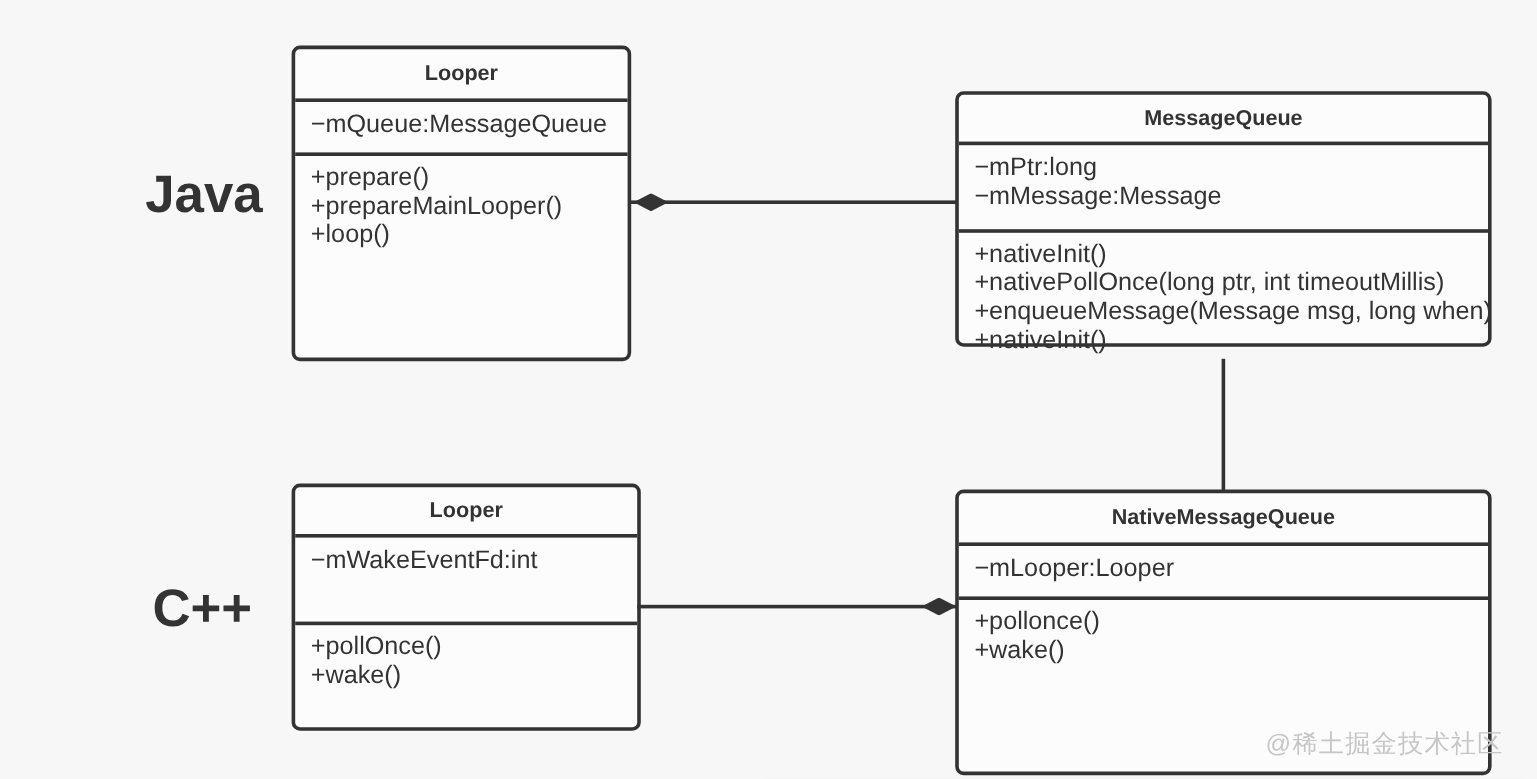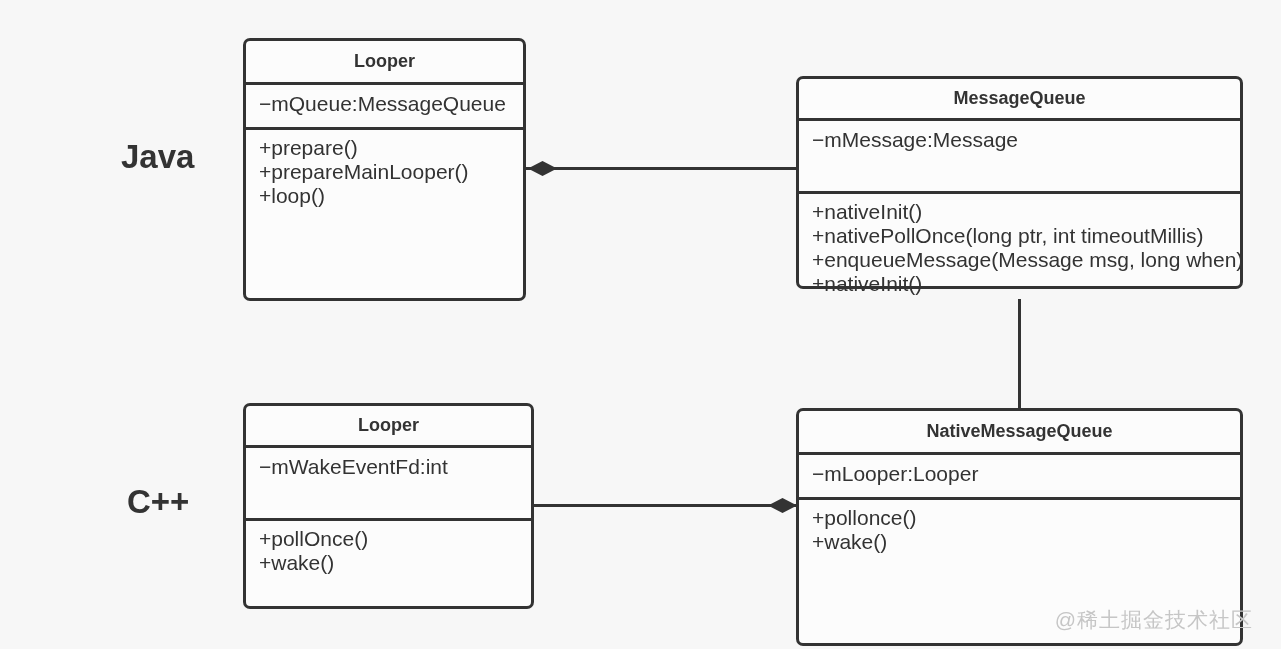--- a/index.html
+++ b/index.html
@@ -53,21 +53,21 @@
   #box-message-queue .uml-attrs { height: 73px; }
   #box-cpp-looper    { left: 243px; top: 403px; width: 291px; height: 206px; }
   #box-cpp-looper .uml-title    { height: 42px; }
   #box-cpp-looper .uml-attrs    { height: 73px; }
   #box-native-mq     { left: 796px; top: 408px; width: 447px; height: 238px; }
   #box-native-mq .uml-title     { height: 44px; }
   #box-native-mq .uml-attrs     { height: 45px; }
 
   .layer-label {
     position: absolute;
-    font-size: 33px;
+    font-size: 44px;
     font-weight: 600;
     color: #333333;
   }
   #label-java { left: 121px; top: 138px; }
   #label-cpp  { left: 127px; top: 483px; }
 
   .edge { position: absolute; background: #333333; }
   #edge-java     { left: 524px;  top: 167px; width: 274px; height: 3px; }
   #edge-cpp      { left: 531px;  top: 504px; width: 267px; height: 3px; }
   #edge-vertical { left: 1018px; top: 299px; width: 3px;   height: 111px; }
@@ -107,20 +107,21 @@
     <div class="uml-methods">
       <div class="uml-row">+prepare()</div>
       <div class="uml-row">+prepareMainLooper()</div>
       <div class="uml-row">+loop()</div>
     </div>
   </div>
 
   <div class="uml-class" id="box-message-queue">
     <div class="uml-title">MessageQueue</div>
     <div class="uml-attrs">
+      <div class="uml-row">−mPtr:long</div>
       <div class="uml-row">−mMessage:Message</div>
     </div>
     <div class="uml-methods">
       <div class="uml-row">+nativeInit()</div>
       <div class="uml-row">+nativePollOnce(long ptr, int timeoutMillis)</div>
       <div class="uml-row">+enqueueMessage(Message msg, long when)</div>
       <div class="uml-row">+nativeInit()</div>
     </div>
   </div>
 

